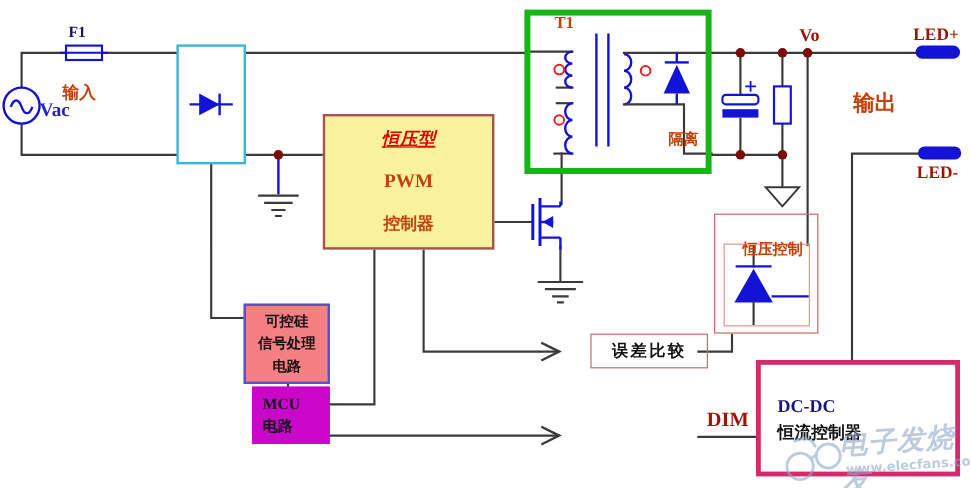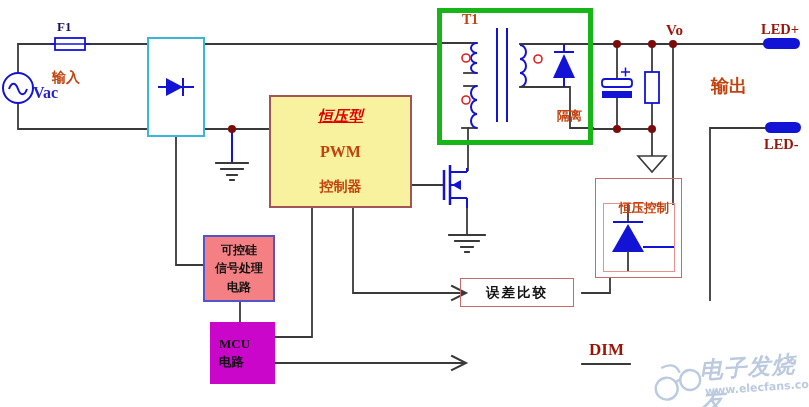--- a/index.html
+++ b/index.html
@@ -27,28 +27,28 @@
   .wm{stroke:var(--watermark);stroke-width:2.4;fill:none;}
 
   
   #rectifier{left:147px;top:37px;width:58px;height:100px;border:2px solid var(--cyan);}
   #pwmbox{left:269px;top:95px;width:143px;height:113px;border:2px solid var(--pwm_border);
           background:var(--pwm_fill);display:flex;flex-direction:column;align-items:center;
           justify-content:center;gap:17px;}
   #t1box{left:437px;top:8px;width:156px;height:137px;border:5px solid var(--green);}
   #cvbox{left:595px;top:178px;width:87px;height:100px;border:1.6px solid var(--pink_border);}
   #cvinner{left:603px;top:203px;width:72px;height:69px;border:1.6px solid var(--inner_red);}
-  #errbox{left:460px;top:278px;width:114px;height:29px;border:1.6px solid var(--pink_border);
+  #errbox{left:492px;top:278px;width:98px;height:29px;border:1.6px solid var(--pink_border);
           display:flex;align-items:center;justify-content:center;}
   #ctlbox{left:468px;top:350px;width:114px;height:30px;border:1.6px solid var(--pink_border);
           display:flex;align-items:center;justify-content:center;}
-  #scrbox{left:203px;top:235px;width:72px;height:67px;border:2px solid var(--salmon_border);
+  #scrbox{left:203px;top:253px;width:72px;height:67px;border:2px solid var(--salmon_border);
           background:var(--salmon_fill);display:flex;flex-direction:column;align-items:center;
           justify-content:center;line-height:1.55;}
-  #mcubox{left:210px;top:322px;width:65px;height:62px;background:var(--magenta);
+  #mcubox{left:210px;top:322px;width:65px;height:48px;background:var(--magenta);
           display:flex;flex-direction:column;justify-content:center;padding-left:9px;line-height:1.45;}
   #dcdcbox{left:630px;top:300px;width:170px;height:97px;border:4px solid var(--crimson);
           padding:24px 0 0 14px;line-height:1.5;}
   .boxtext{font-weight:bold;color:#111;font-size:12px;}
 
   #watermark{position:absolute;z-index:4;left:648px;top:345px;width:170px;height:62px;
              opacity:.6;transform:rotate(-4deg);}
   #wmname{position:absolute;left:52px;top:8px;font-size:23px;font-weight:bold;font-style:italic;
           color:var(--watermark);letter-spacing:1px;}
   #wmurl{position:absolute;left:56px;top:38px;font-size:11px;font-weight:bold;color:var(--watermark);}
@@ -210,20 +210,24 @@
     <span class="boxtext">可控硅</span>
     <span class="boxtext">信号处理</span>
     <span class="boxtext">电路</span>
   </div>
 
   <div class="box" id="mcubox">
     <span class="boxtext serif" style="font-size:13px;">MCU</span>
     <span class="boxtext" style="font-size:12.5px;">电路</span>
   </div>
 
+  <div class="box" id="dcdcbox">
+    <div class="boxtext serif" style="font-size:15px;color:var(--navy);">DC-DC</div>
+    <div class="boxtext" style="font-size:14px;">恒流控制器</div>
+  </div>
 
   <div class="lbl serif" style="left:57px;top:19px;font-size:13px;color:#14145e;">F1</div>
   <div class="lbl" style="left:52px;top:69px;font-size:14px;">输入</div>
   <div class="lbl serif" style="left:33px;top:84px;font-size:16px;color:var(--vac_blue);">Vac</div>
   <div class="lbl serif" style="left:462px;top:12px;font-size:14px;">T1</div>
   <div class="lbl" style="left:541px;top:108px;font-size:12.5px;margin-left:16px;">隔离</div>
   <div class="lbl serif" style="left:666px;top:22px;font-size:15px;color:var(--dark_red);">Vo</div>
   <div class="lbl serif" style="left:761px;top:21px;font-size:14.5px;color:var(--dark_red);">LED+</div>
   <div class="lbl" style="left:711px;top:74px;font-size:18px;text-align:right;">输出</div>
   <div class="lbl serif" style="left:764px;top:136px;font-size:14.5px;color:var(--dark_red);">LED-</div>

